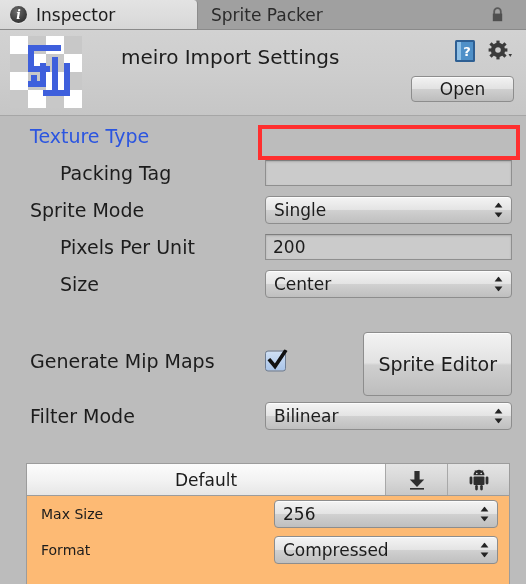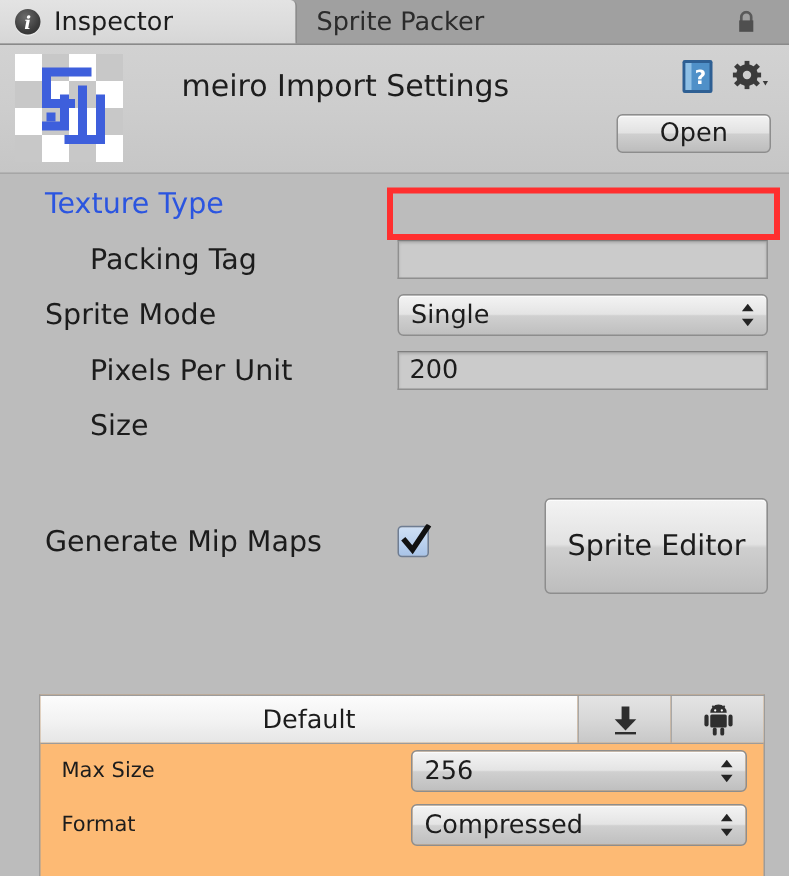--- a/index.html
+++ b/index.html
@@ -396,39 +396,60 @@
 
     <div class="row">
       <div class="label indent">Pixels Per Unit</div>
       <div class="field">
         <div class="textfield">200</div>
       </div>
     </div>
 
     <div class="row">
       <div class="label indent">Size</div>
+      <div class="field">
+        <div class="dropdown">
+          <span>Center</span>
+          <svg class="arrows" viewBox="0 0 9 15">
+            <path d="M4.5 0 L8.4 5 L0.6 5 Z" fill="#242424"></path>
+            <path d="M4.5 15 L8.4 10 L0.6 10 Z" fill="#242424"></path>
+          </svg>
+        </div>
+      </div>
     </div>
 
     <div class="sprite-editor-row">
       <div class="sprite-editor-btn">Sprite Editor</div>
     </div>
 
     <div class="row">
       <div class="label">Generate Mip Maps</div>
       <div class="field" style="width:auto;">
         <div class="checkbox">
           <svg width="21" height="23" viewBox="0 0 21 23">
             <path d="M3 11 L8 17 L18 2" fill="none" stroke="#111111" stroke-width="3.6" stroke-linecap="square"></path>
           </svg>
         </div>
       </div>
     </div>
 
     <div class="row" style="height:18px;"></div>
 
+    <div class="row">
+      <div class="label">Filter Mode</div>
+      <div class="field">
+        <div class="dropdown">
+          <span>Bilinear</span>
+          <svg class="arrows" viewBox="0 0 9 15">
+            <path d="M4.5 0 L8.4 5 L0.6 5 Z" fill="#242424"></path>
+            <path d="M4.5 15 L8.4 10 L0.6 10 Z" fill="#242424"></path>
+          </svg>
+        </div>
+      </div>
+    </div>
   </div>
 
   <div class="platform-box">
     <div class="platform-tabs">
       <div class="ptab text-tab">
         <span>Default</span>
       </div>
       <div class="ptab icon-tab">
         <svg width="22" height="22" viewBox="0 0 22 22">
           <rect x="8.4" y="2" width="5.2" height="9" fill="#2e2e2e"></rect>

